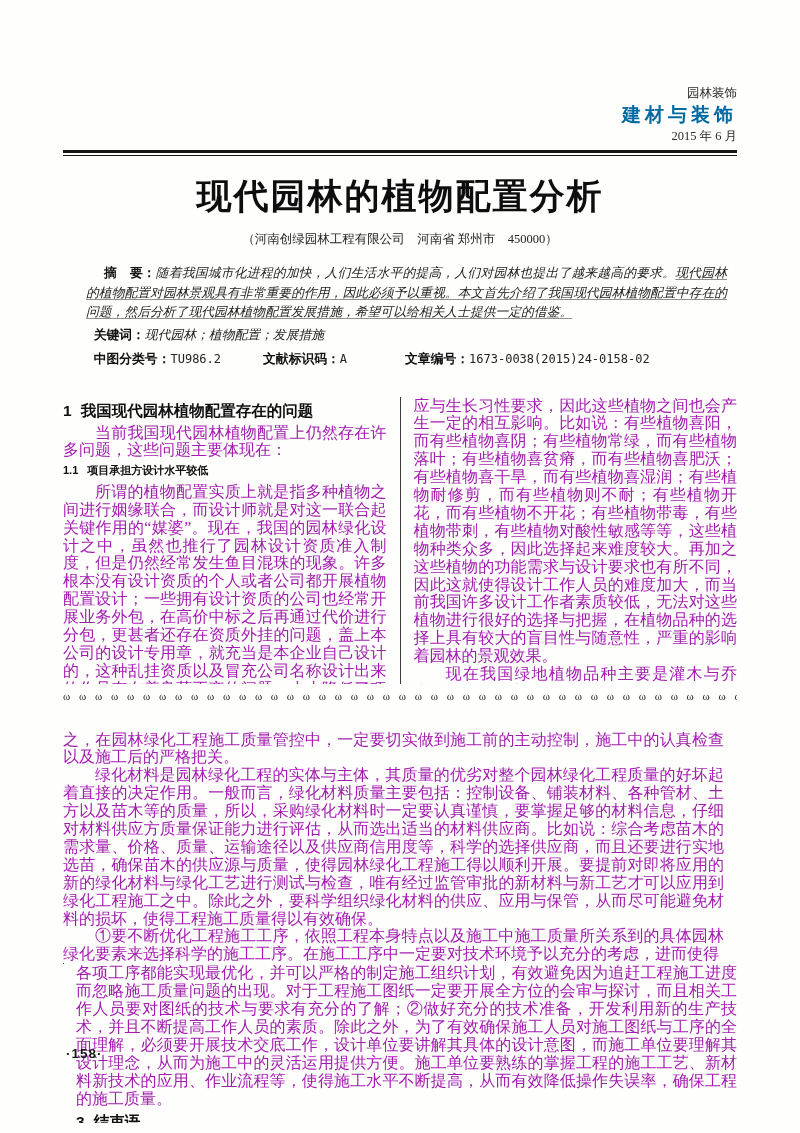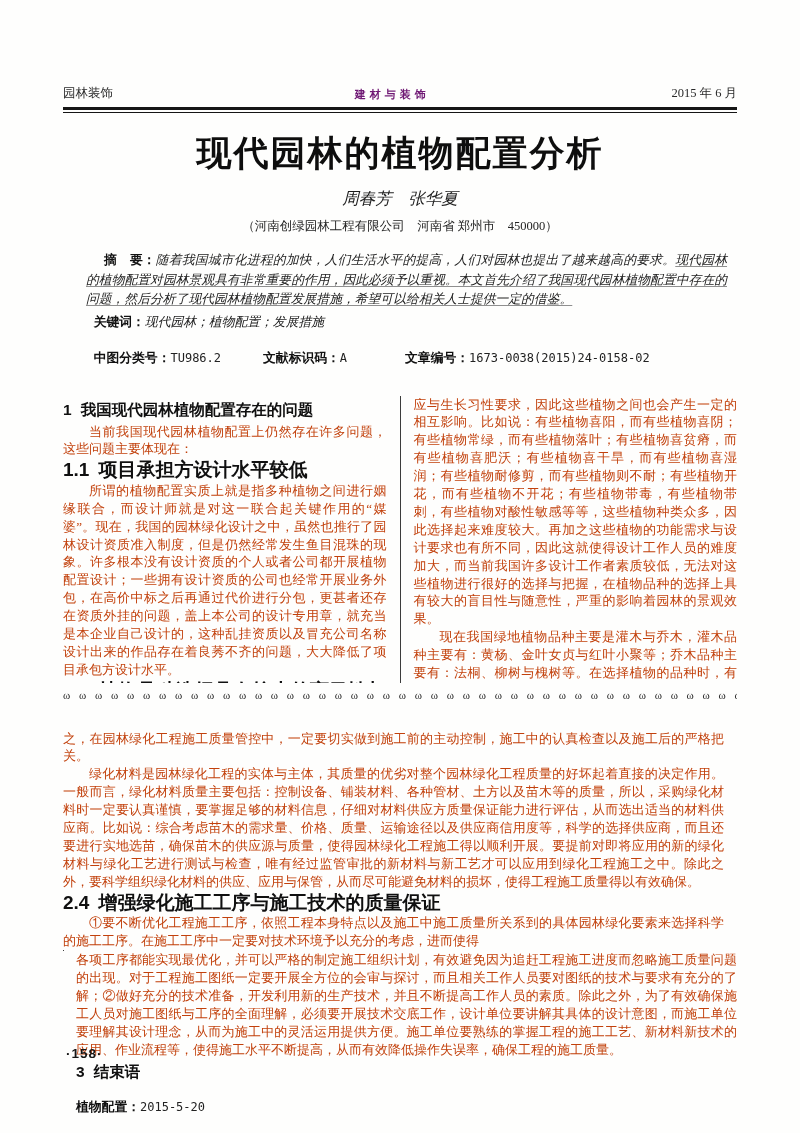--- a/index.html
+++ b/index.html
@@ -3,53 +3,53 @@
 <meta charset="utf-8">
 <style>
   html,body{margin:0;padding:0;background:#d9d9d6;}
   .page{
     position:relative;width:800px;height:1133px;margin:0 auto;background:#fefefd;
     box-sizing:border-box;padding:85px 63px 0;overflow:hidden;
     font-family:"Liberation Serif","DejaVu Serif",serif;color:#222;
   }
   
   .journal-header{display:flex;justify-content:space-between;align-items:flex-end;
-    font-size:12.5px;color:#2a2a2a;}
+    font-size:12.5px;color:#2a2a2a;flex-direction:column;}
   .journal-logo{font-family:"Liberation Sans","DejaVu Sans",sans-serif;
-    font-weight:bold;font-size:11px;letter-spacing:4px;color:#701a75;}
+    font-weight:bold;font-size:19px;letter-spacing:4px;color:#0369a1;}
   .header-rule{margin-top:5px;height:2px;border-top:3px solid #161616;border-bottom:1px solid #161616;}
   
   .title{text-align:center;font-size:35px;font-weight:bold;letter-spacing:2px;
     margin:17px 0 11px;color:#0e0e0e;font-family:"DejaVu Serif","Liberation Serif",serif;}
   .authors{text-align:center;font-size:16.5px;font-style:italic;margin-bottom:8px;color:#1c1c1c;}
   .affiliation{text-align:center;font-size:12.5px;margin-bottom:15px;color:#232323;}
   
   .front{padding:0 10px 0 23px;font-size:12.8px;line-height:19.5px;text-align:justify;}
   .front .flabel{font-weight:bold;font-style:normal;
     font-family:"Liberation Sans","DejaVu Sans",sans-serif;color:#111;}
   .abstract-p{margin:0;text-indent:1.4em;font-style:italic;word-break:break-all;}
   .u-part{text-decoration:underline;text-decoration-color:#8f8f8f;text-underline-offset:2px;}
   .kw-p{margin:2px 0 0;text-indent:0.6em;font-style:italic;}
-  .meta-p{margin:16px 0 0;text-indent:0.6em;font-style:normal;}
+  .meta-p{margin:4px 0 0;text-indent:0.6em;font-style:normal;}
   .meta-gap1{margin-right:42px;}
   .meta-gap2{margin-right:58px;}
   .mono{font-family:"DejaVu Sans Mono","Liberation Mono",monospace;font-size:12px;font-style:normal;}
   
   .cols{display:flex;margin-top:27px;text-align:justify;}
   .cols.top{height:287px;overflow:hidden;}
   .cols.bottom{height:392px;overflow:hidden;flex-direction:column;}
   .col{flex:1 1 0;min-width:0;}
   .col.left{padding-right:13px;}
   .col.right{padding-left:13px;}
   .vrule{flex:0 0 1px;width:1px;background:#3c3c3c;}
-  .para{margin:0;font-size:13px;line-height:17.9px;text-indent:2em;word-break:break-all;color:#c2410c;}
+  .para{margin:0;font-size:16px;line-height:17.9px;text-indent:2em;word-break:break-all;color:#a21caf;}
   .para.noindent{text-indent:0;}
   .heading{font-family:"Liberation Sans","DejaVu Sans",sans-serif;font-weight:bold;color:#101010;}
   .heading.h1{font-size:15.5px;line-height:25px;margin:1px 0 1px;}
-  .heading.h2{font-size:19px;line-height:21.5px;margin:1px 0 1px;}
+  .heading.h2{font-size:11px;line-height:21.5px;margin:1px 0 1px;}
   .heading .hnum{margin-right:9px;}
   .received{margin:15px 0 0;font-size:12.8px;}
   .received .flabel{font-weight:bold;font-family:"Liberation Sans","DejaVu Sans",sans-serif;color:#111;}
   
   .ornament{white-space:nowrap;overflow:hidden;text-align:center;
     font-size:11px;line-height:15px;letter-spacing:3px;margin:5px 0 3px;color:#1e1e1e;}
   
   .page-number{position:absolute;left:66px;top:1046px;
     font-family:"Liberation Sans","DejaVu Sans",sans-serif;
     font-size:13.5px;font-weight:bold;letter-spacing:1px;color:#161616;}
@@ -60,21 +60,20 @@
 <div class="page">
 
   <div class="journal-header">
     <span>园林装饰</span>
     <span class="journal-logo">建材与装饰</span>
     <span>2015 年 6 月</span>
   </div>
   <div class="header-rule"></div>
 
   <h1 class="title">现代园林的植物配置分析</h1>
-  <div class="authors">周春芳　张华夏</div>
   <div class="affiliation">（河南创绿园林工程有限公司　河南省 郑州市　450000）</div>
 
   <div class="front">
     <p class="abstract-p"><span class="flabel">摘　要：</span><span>随着我国城市化进程的加快，人们生活水平的提高，人们对园林也提出了越来越高的要求。</span><span class="u-part">现代园林的植物配置对园林景观具有非常重要的作用，因此必须予以重视。本文首先介绍了我国现代园林植物配置中存在的问题，然后分析了现代园林植物配置发展措施，希望可以给相关人士提供一定的借鉴。</span></p>
     <p class="kw-p"><span class="flabel">关键词：</span><span>现代园林；植物配置；发展措施</span></p>
     <p class="meta-p"><span class="flabel">中图分类号：</span><span class="mono meta-gap1">TU986.2</span><span class="flabel">文献标识码：</span><span class="mono meta-gap2">A</span><span class="flabel">文章编号：</span><span class="mono">1673-0038(2015)24-0158-02</span></p>
   </div>
 
   <section class="cols top">
     <div class="col left">
@@ -90,21 +89,20 @@
         <p class="para">现在我国绿地植物品种主要是灌木与乔木，灌木品种主要有：黄杨、金叶女贞与红叶小聚等；乔木品种主要有：法桐、柳树与槐树等。在选择植物的品种时，有时候过于强调“四级常绿”问</p>
       </div>
   </section>
 
   <div class="ornament">ω ω ω ω ω ω ω ω ω ω ω ω ω ω ω ω ω ω ω ω ω ω ω ω ω ω ω ω ω ω ω ω ω ω ω ω ω ω ω ω ω ω ω ω ω ω ω ω ω ω ω ω</div>
 
   <section class="cols bottom">
     <div class="col left">
         <p class="para noindent">之，在园林绿化工程施工质量管控中，一定要切实做到施工前的主动控制，施工中的认真检查以及施工后的严格把关。</p>
         <p class="para">绿化材料是园林绿化工程的实体与主体，其质量的优劣对整个园林绿化工程质量的好坏起着直接的决定作用。一般而言，绿化材料质量主要包括：控制设备、铺装材料、各种管材、土方以及苗木等的质量，所以，采购绿化材料时一定要认真谨慎，要掌握足够的材料信息，仔细对材料供应方质量保证能力进行评估，从而选出适当的材料供应商。比如说：综合考虑苗木的需求量、价格、质量、运输途径以及供应商信用度等，科学的选择供应商，而且还要进行实地选苗，确保苗木的供应源与质量，使得园林绿化工程施工得以顺利开展。要提前对即将应用的新的绿化材料与绿化工艺进行测试与检查，唯有经过监管审批的新材料与新工艺才可以应用到绿化工程施工之中。除此之外，要科学组织绿化材料的供应、应用与保管，从而尽可能避免材料的损坏，使得工程施工质量得以有效确保。</p>
-        <div class="heading h2"><span class="hnum">2.4</span><span>增强绿化施工工序与施工技术的质量保证</span></div>
         <p class="para">①要不断优化工程施工工序，依照工程本身特点以及施工中施工质量所关系到的具体园林绿化要素来选择科学的施工工序。在施工工序中一定要对技术环境予以充分的考虑，进而使得</p>
       </div>
     <div class="vrule"></div>
     <div class="col right">
         <p class="para noindent">各项工序都能实现最优化，并可以严格的制定施工组织计划，有效避免因为追赶工程施工进度而忽略施工质量问题的出现。对于工程施工图纸一定要开展全方位的会审与探讨，而且相关工作人员要对图纸的技术与要求有充分的了解；②做好充分的技术准备，开发利用新的生产技术，并且不断提高工作人员的素质。除此之外，为了有效确保施工人员对施工图纸与工序的全面理解，必须要开展技术交底工作，设计单位要讲解其具体的设计意图，而施工单位要理解其设计理念，从而为施工中的灵活运用提供方便。施工单位要熟练的掌握工程的施工工艺、新材料新技术的应用、作业流程等，使得施工水平不断提高，从而有效降低操作失误率，确保工程的施工质量。</p>
         <div class="heading h1"><span class="hnum">3</span><span>结束语</span></div>
         <p class="received"><span class="flabel">植物配置：</span><span class="mono">2015-5-20</span></p>
       </div>
   </section>
 

